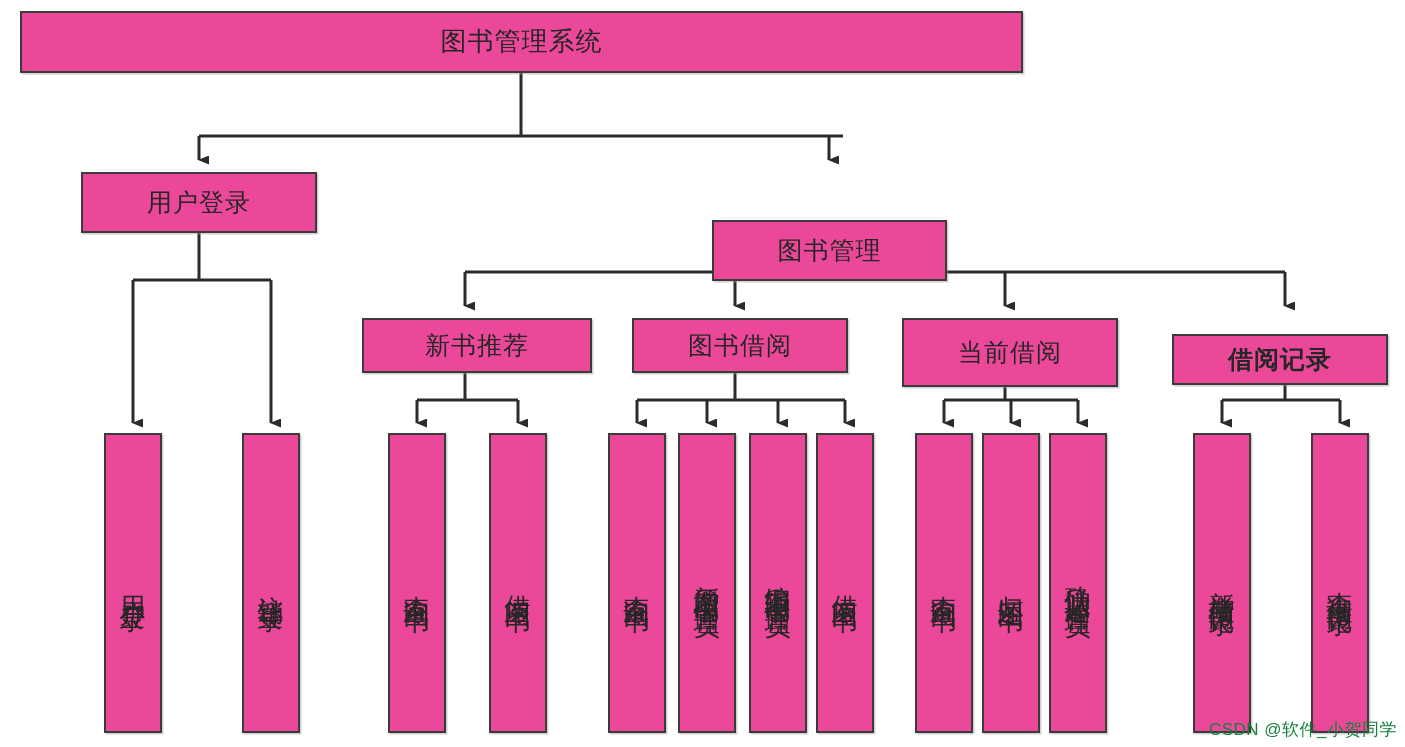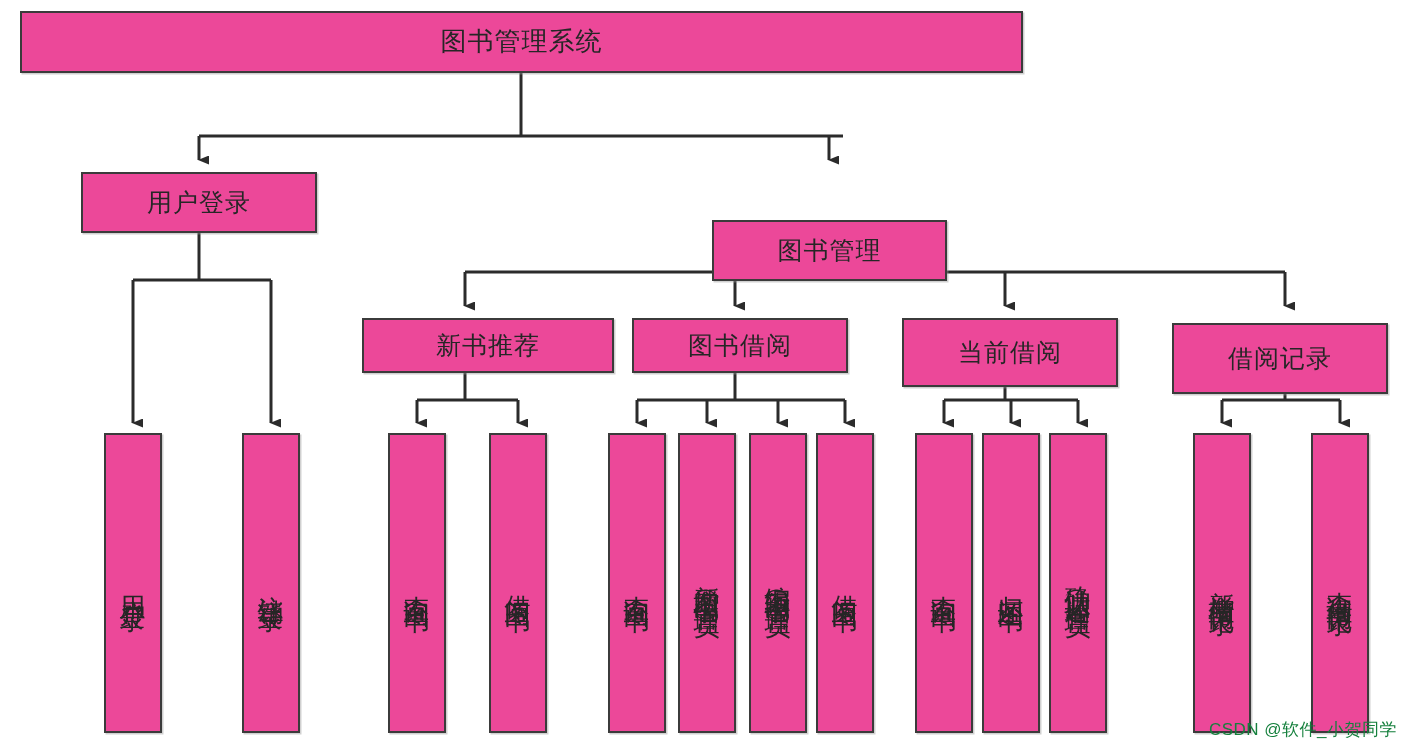--- a/index.html
+++ b/index.html
@@ -136,30 +136,30 @@
     <span class="node-label">图书管理系统</span>
   </div>
 
   <div class="node horiz" style="left:81px; top:172px; width:236px; height:61px;">
     <span class="node-label">用户登录</span>
   </div>
   <div class="node horiz" style="left:712px; top:172px; width:235px; height:61px;margin-top:48px;">
     <span class="node-label">图书管理</span>
   </div>
 
-  <div class="node horiz" style="left:362px; top:318px; width:252px; height:55px;">
+  <div class="node horiz" style="left:362px; top:318px; width:230px; height:55px;">
     <span class="node-label">新书推荐</span>
   </div>
   <div class="node horiz" style="left:632px; top:318px; width:216px; height:55px;">
     <span class="node-label">图书借阅</span>
   </div>
   <div class="node horiz" style="left:902px; top:318px; width:216px; height:69px;">
     <span class="node-label">当前借阅</span>
   </div>
-  <div class="node horiz" style="left:1172px; top:323px; width:216px; height:71px;">
+  <div class="node horiz" style="left:1172px; top:334px; width:216px; height:51px;font-weight:bold;">
     <span class="node-label">借阅记录</span>
   </div>
 
   <div class="node vert" style="left:104px; top:433px; width:58px; height:300px;">
     <span class="node-label">用户登录</span>
   </div>
   <div class="node vert" style="left:242px; top:433px; width:58px; height:300px;">
     <span class="node-label">注销登录</span>
   </div>
 

